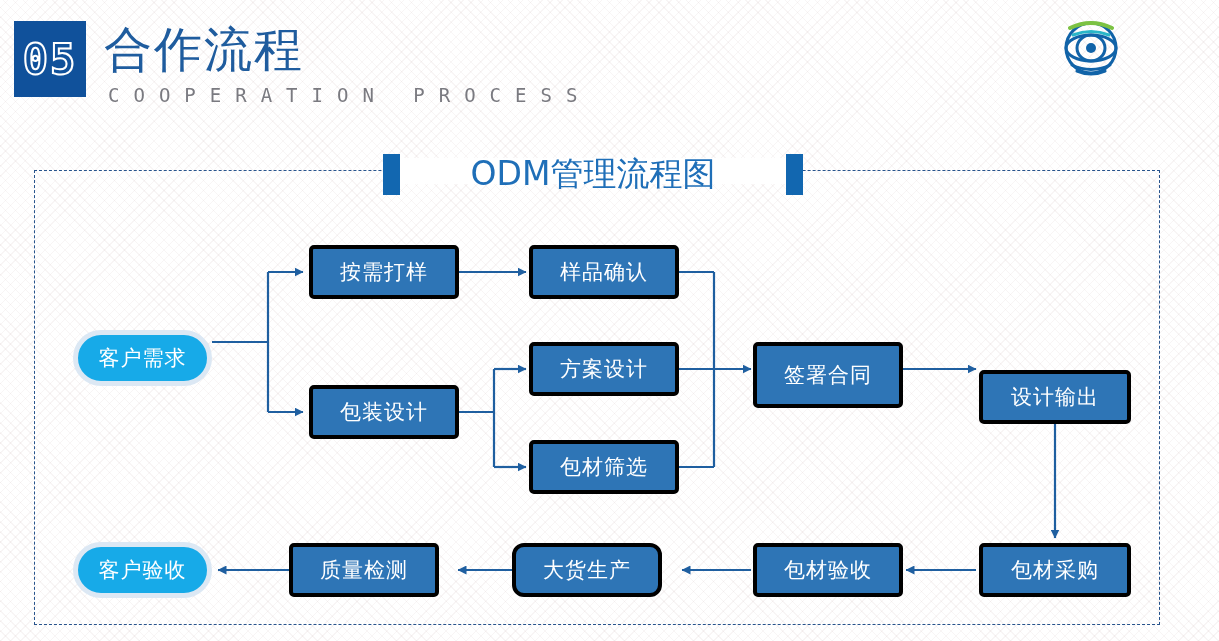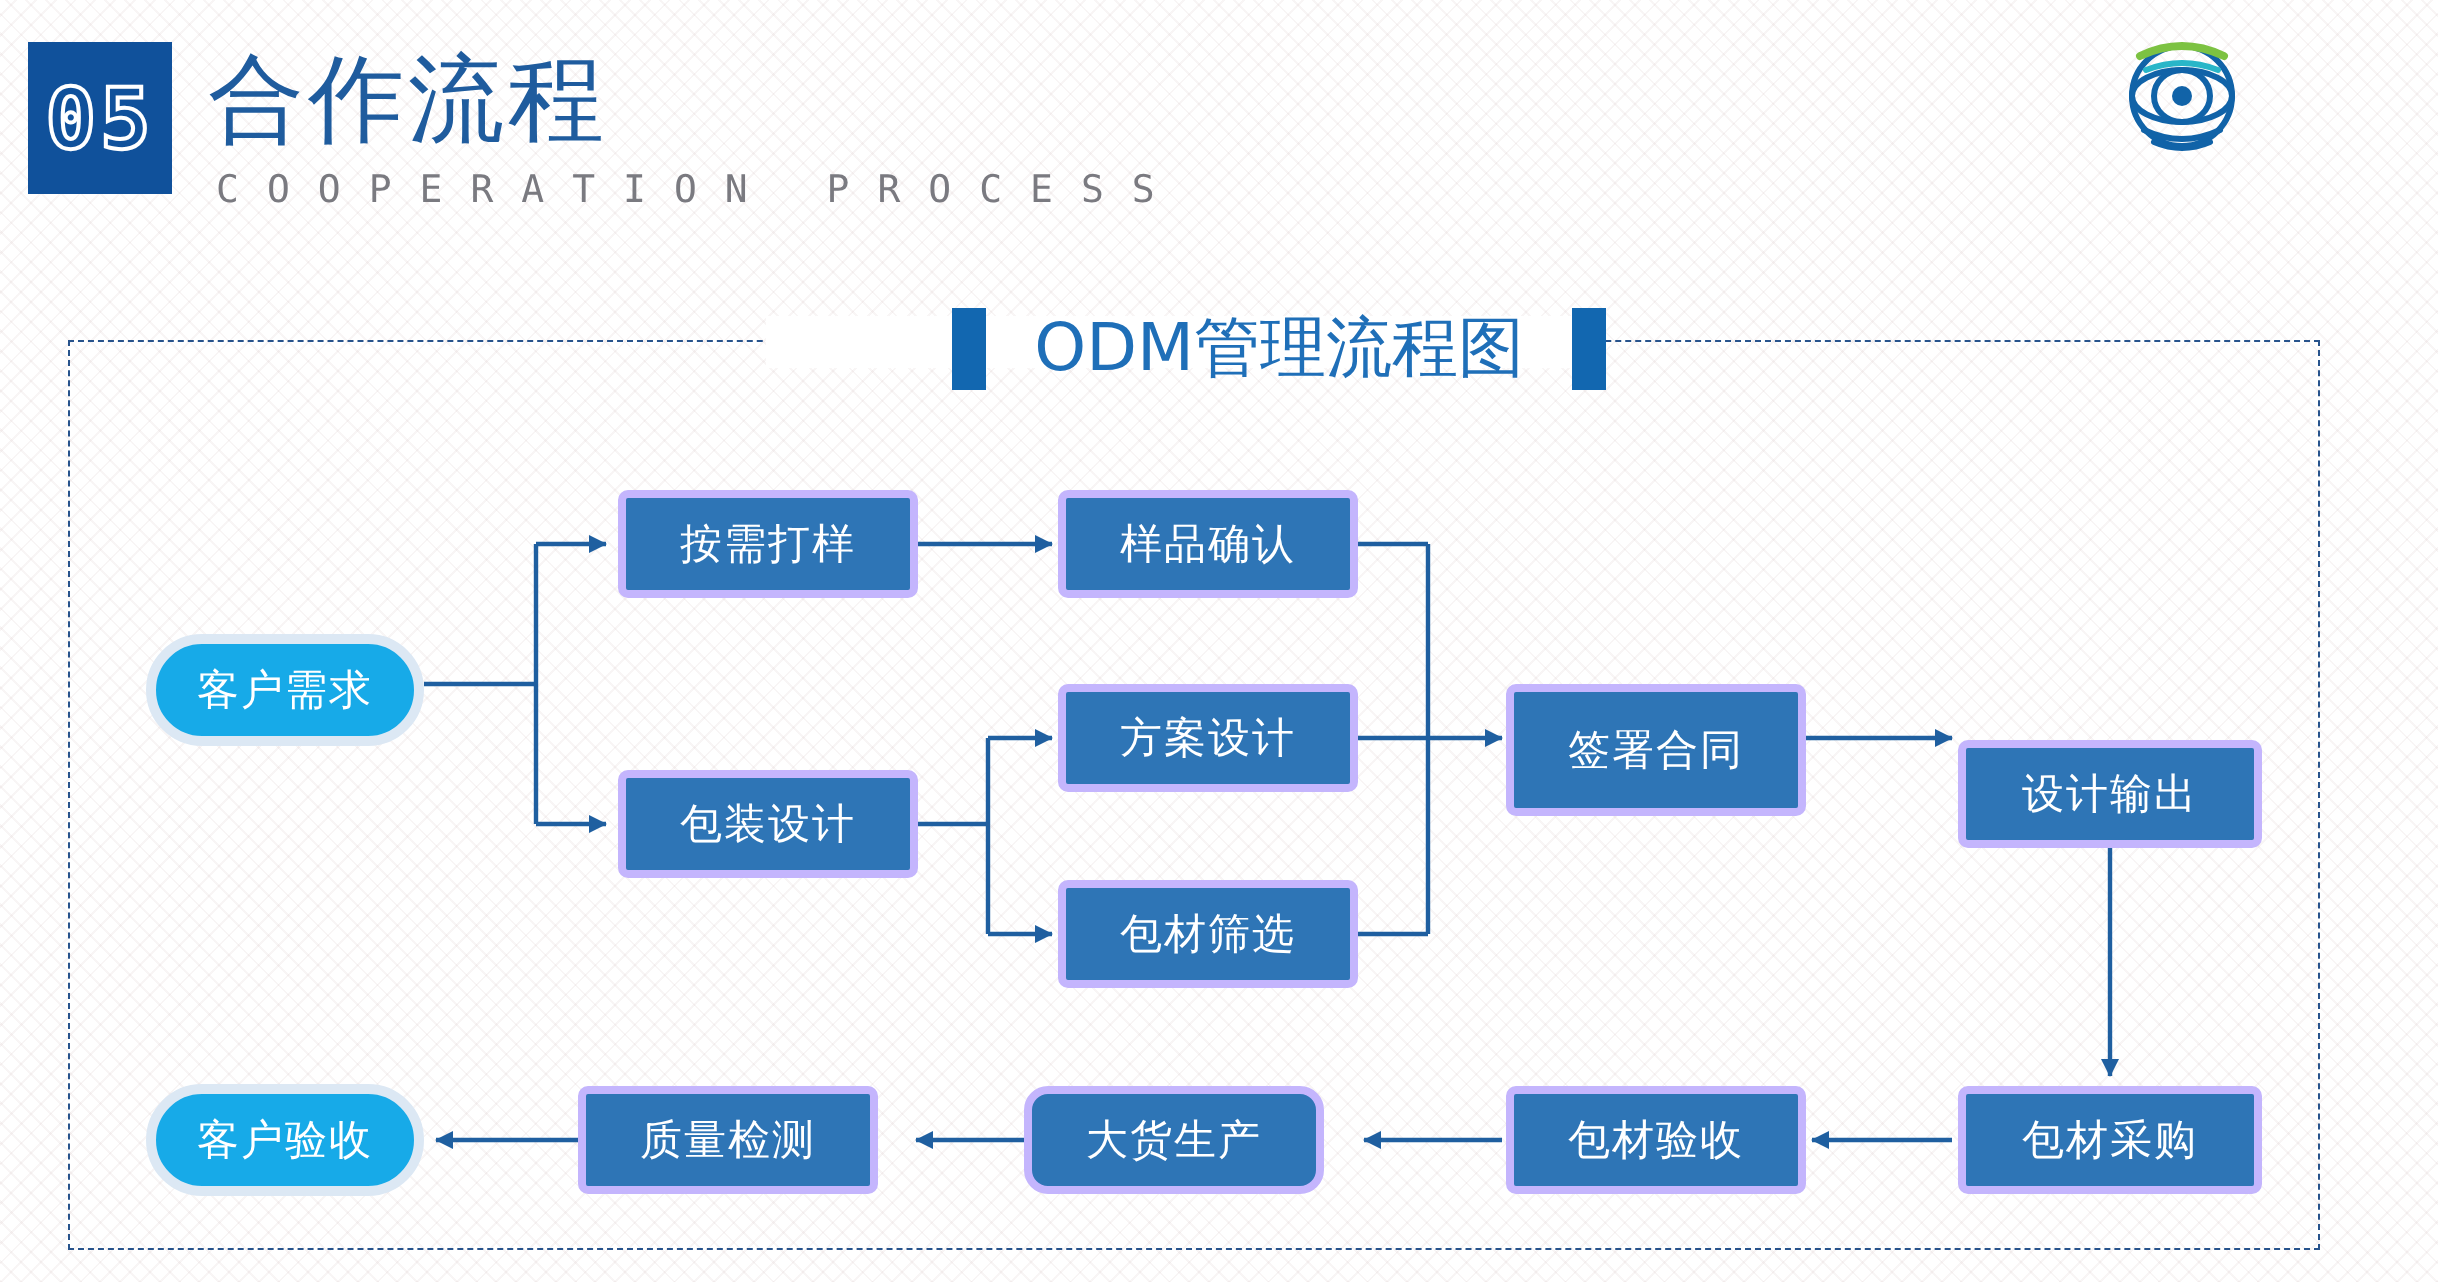--- a/index.html
+++ b/index.html
@@ -66,39 +66,39 @@
     border:1px dashed #27538C;
     box-sizing:border-box;
   }
   
   #title-gap{
     position:absolute;left:383px;top:158px;width:420px;height:26px;
     background:#ffffff;
   }
   #diagram-title-wrap{
     position:absolute;left:383px;top:148px;width:420px;height:52px;
-    display:flex;align-items:center;justify-content:flex-end;gap:24px;
+    display:flex;align-items:center;justify-content:space-between;gap:24px;
   }
   .title-bar{width:17px;height:41px;background:#1267B0;}
   #diagram-title{
     font-size:33px;color:#1F6FB8;white-space:nowrap;
     font-family:"DejaVu Sans", sans-serif;
   }
 
   
   .node{
     position:absolute;box-sizing:border-box;
     display:flex;align-items:center;justify-content:center;
     color:#ffffff;font-size:21px;letter-spacing:1px;
     font-family:"DejaVu Sans", sans-serif;
     white-space:nowrap;
   }
   .node.rect{
     background:#2E75B6;
-    border:4px solid #c4b5fd;
+    border:4px solid #000000;
     border-radius:5px;
   }
   .node.pill{
     background:#17AAE8;
     border:5px solid #DCE8F4;
     border-radius:40px;
   }
 
   
   #wires{position:absolute;left:0;top:0;width:1219px;height:641px;}
@@ -168,21 +168,21 @@
 
     <path d="M1055,399 L1055,538" marker-end="url(#arrR)"></path>
 
     <path d="M976,570 L906,570" marker-end="url(#arrR)"></path>
     <path d="M751,570 L682,570" marker-end="url(#arrR)"></path>
     <path d="M527,570 L458,570" marker-end="url(#arrR)"></path>
     <path d="M303,570 L218,570" marker-end="url(#arrR)"></path>
   </g>
 </svg>
 
-<div class="node pill" style="left:73px;top:317px;width:139px;height:56px;">
+<div class="node pill" style="left:73px;top:330px;width:139px;height:56px;">
   <span>客户需求</span>
 </div>
 
 <div class="node rect" style="left:309px;top:245px;width:150px;height:54px;">
   <span>按需打样</span>
 </div>
 
 <div class="node rect" style="left:529px;top:245px;width:150px;height:54px;">
   <span>样品确认</span>
 </div>

